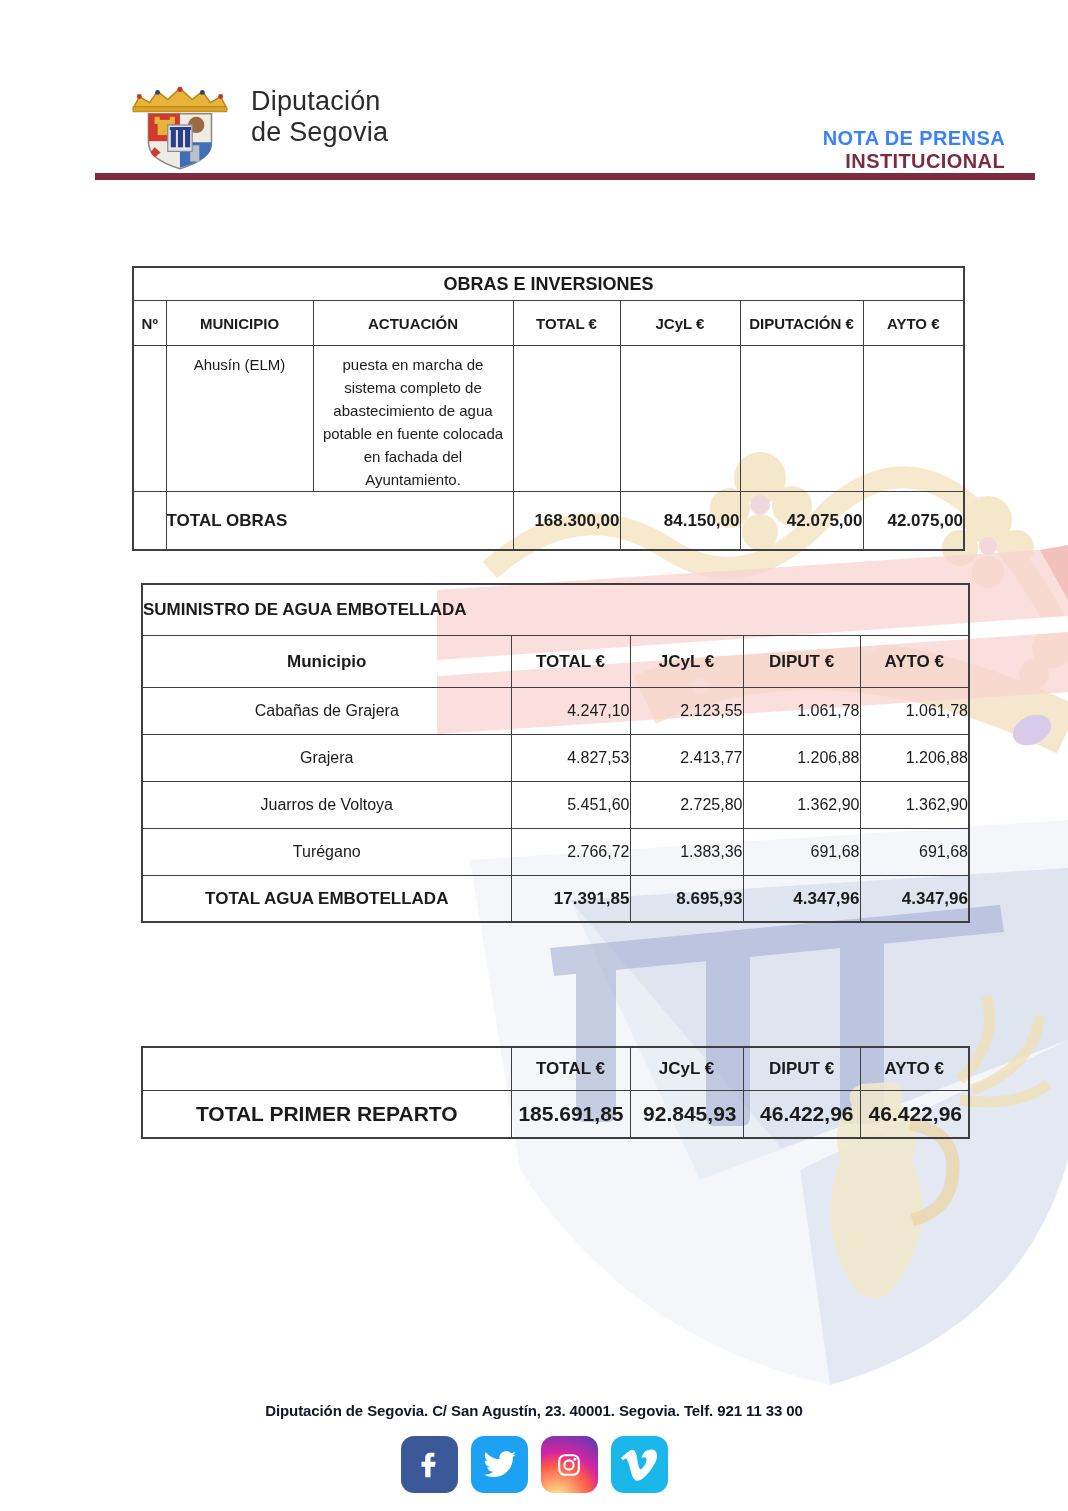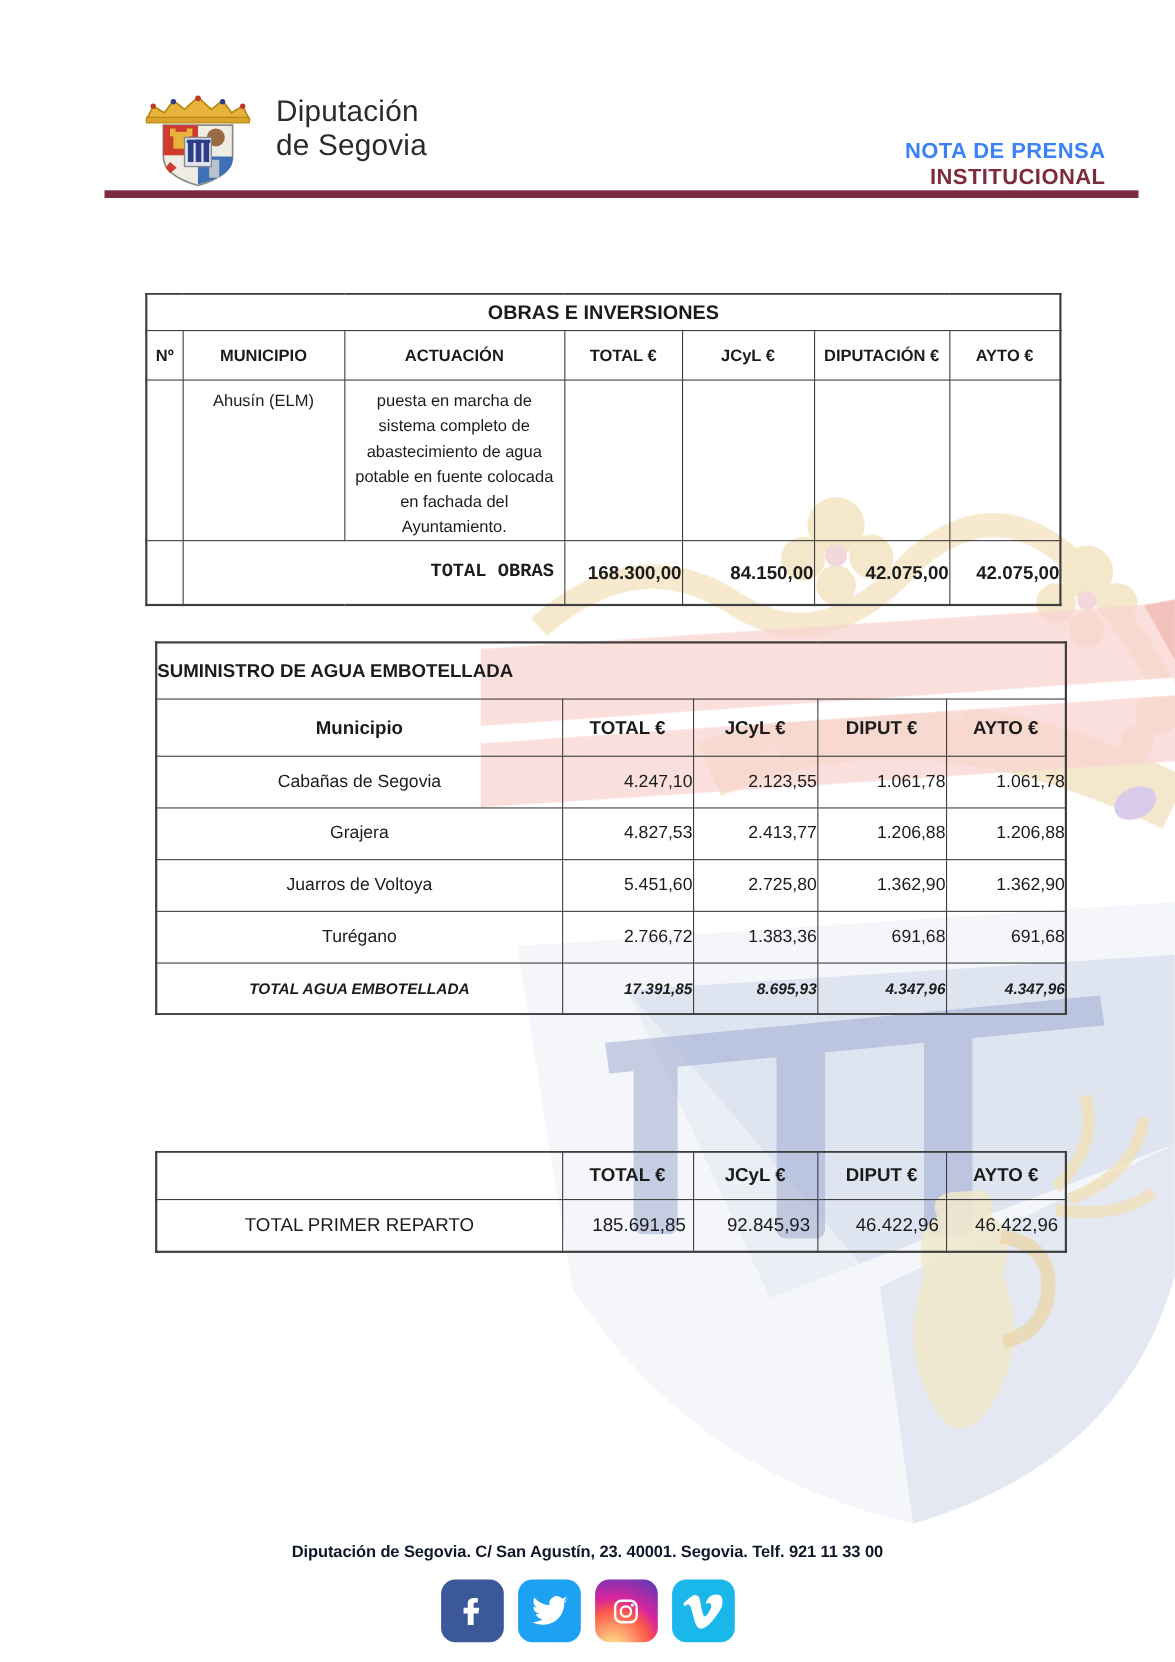--- a/index.html
+++ b/index.html
@@ -21,32 +21,32 @@
   table.doc-table{border-collapse:collapse;table-layout:fixed;background:transparent;position:absolute;}
   .doc-table td,.doc-table th{border:1px solid #3f3f3f;padding:0;vertical-align:middle;background:transparent;}
   table.doc-table{border:2px solid #3f3f3f;}
   .t1{left:132px;top:266px;width:831px;}
   .t1 .title-cell{height:32px;font-weight:bold;font-size:18px;text-align:center;}
   .t1 th{height:44px;font-weight:bold;font-size:15px;text-align:center;}
   .t1 .body-row td{height:138px;vertical-align:top;font-size:15px;line-height:23px;padding-top:7px;}
   .t1 .cell-municipio{text-align:center;}
   .t1 .cell-actuacion{text-align:center;padding-left:6px;padding-right:6px;}
   .t1 .total-row td{height:57px;font-weight:bold;font-size:17px;}
-  .t1 .total-label{text-align:right;padding-right:9px;font-family:Liberation Mono, monospace;}
+  .t1 .total-label{text-align:left;padding-right:9px;}
   .num{text-align:right;padding-right:8px;}
   .t2{left:141px;top:583px;width:827px;}
   .t2 .title-cell{height:50px;font-weight:bold;font-size:17px;text-align:left;}
   .t2 th{height:51px;font-weight:bold;font-size:17px;text-align:center;}
   .t2 .data-row td{height:46px;font-size:16px;}
   .t2 .cell-name{text-align:center;}
-  .t2 .total-row td{height:45px;font-weight:bold;font-size:14px;font-style:italic;}
+  .t2 .total-row td{height:45px;font-weight:bold;font-size:17px;}
   .t2 .total-label{text-align:center;}
   .t3{left:141px;top:1046px;width:827px;}
   .t3 th{height:42px;font-weight:bold;font-size:17px;text-align:center;}
-  .t3 .total-row td{height:46px;font-weight:normal;font-size:17px;}
+  .t3 .total-row td{height:46px;font-weight:bold;font-size:21px;}
   .t3 .total-label{text-align:center;}
   .t3 .num{padding-right:6px;}
   
   .footer-address{position:absolute;left:0;top:1402px;width:100%;text-align:center;
     font-weight:bold;font-size:15px;color:#0f172a;letter-spacing:-0.1px;}
   .social-row{position:absolute;left:0;top:1436px;width:100%;display:flex;justify-content:center;gap:13px;}
   .social-icon{width:57px;height:57px;border-radius:13px;display:flex;align-items:center;justify-content:center;}
   .ic-facebook{background:#3b5998;}
   .ic-twitter{background:#1da1f2;}
   .ic-instagram{background:radial-gradient(circle at 28% 110%, #fdf497 0%, #fd5949 45%, #d6249f 62%, #6a38b5 92%);}
@@ -214,21 +214,21 @@
       <td class="title-cell" colspan="5">SUMINISTRO DE AGUA EMBOTELLADA</td>
     </tr>
     <tr>
       <th>Municipio</th>
       <th>TOTAL €</th>
       <th>JCyL €</th>
       <th>DIPUT €</th>
       <th>AYTO €</th>
     </tr>
     <tr class="data-row">
-      <td class="cell-name">Cabañas de Segovia</td>
+      <td class="cell-name">Cabañas de Grajera</td>
       <td class="num">4.247,10</td>
       <td class="num">2.123,55</td>
       <td class="num">1.061,78</td>
       <td class="num">1.061,78</td>
     </tr>
     <tr class="data-row">
       <td class="cell-name">Grajera</td>
       <td class="num">4.827,53</td>
       <td class="num">2.413,77</td>
       <td class="num">1.206,88</td>

